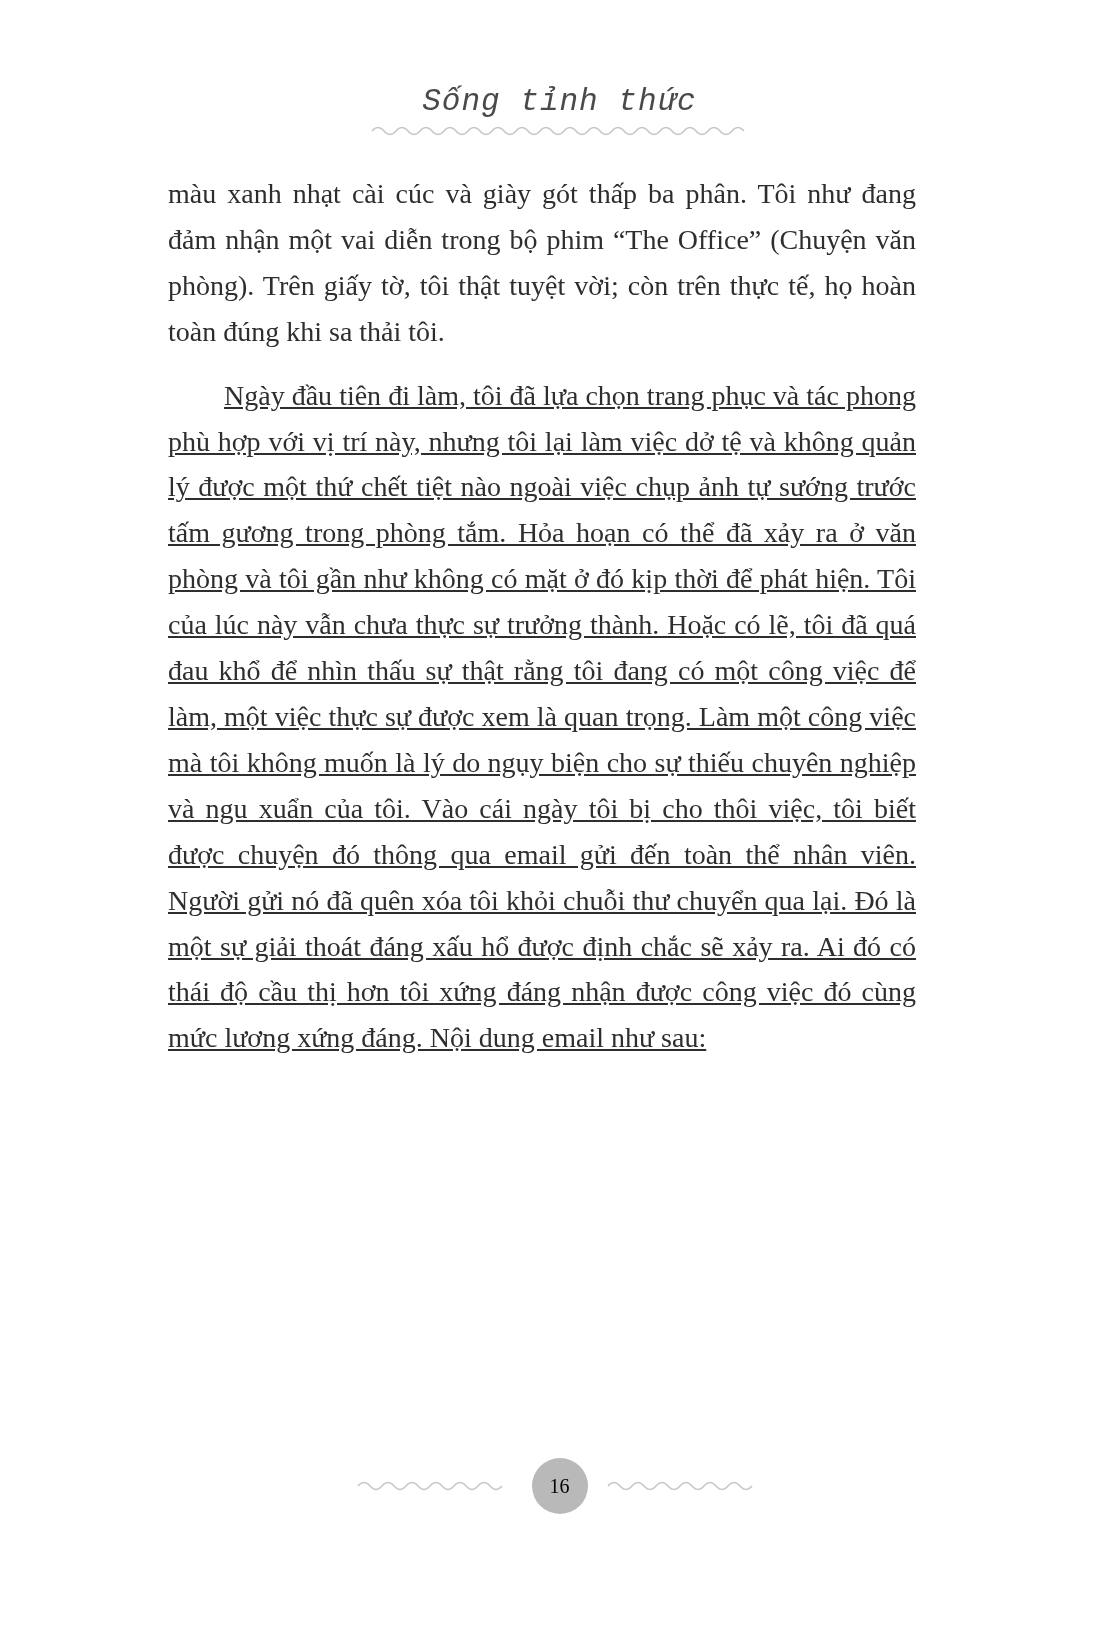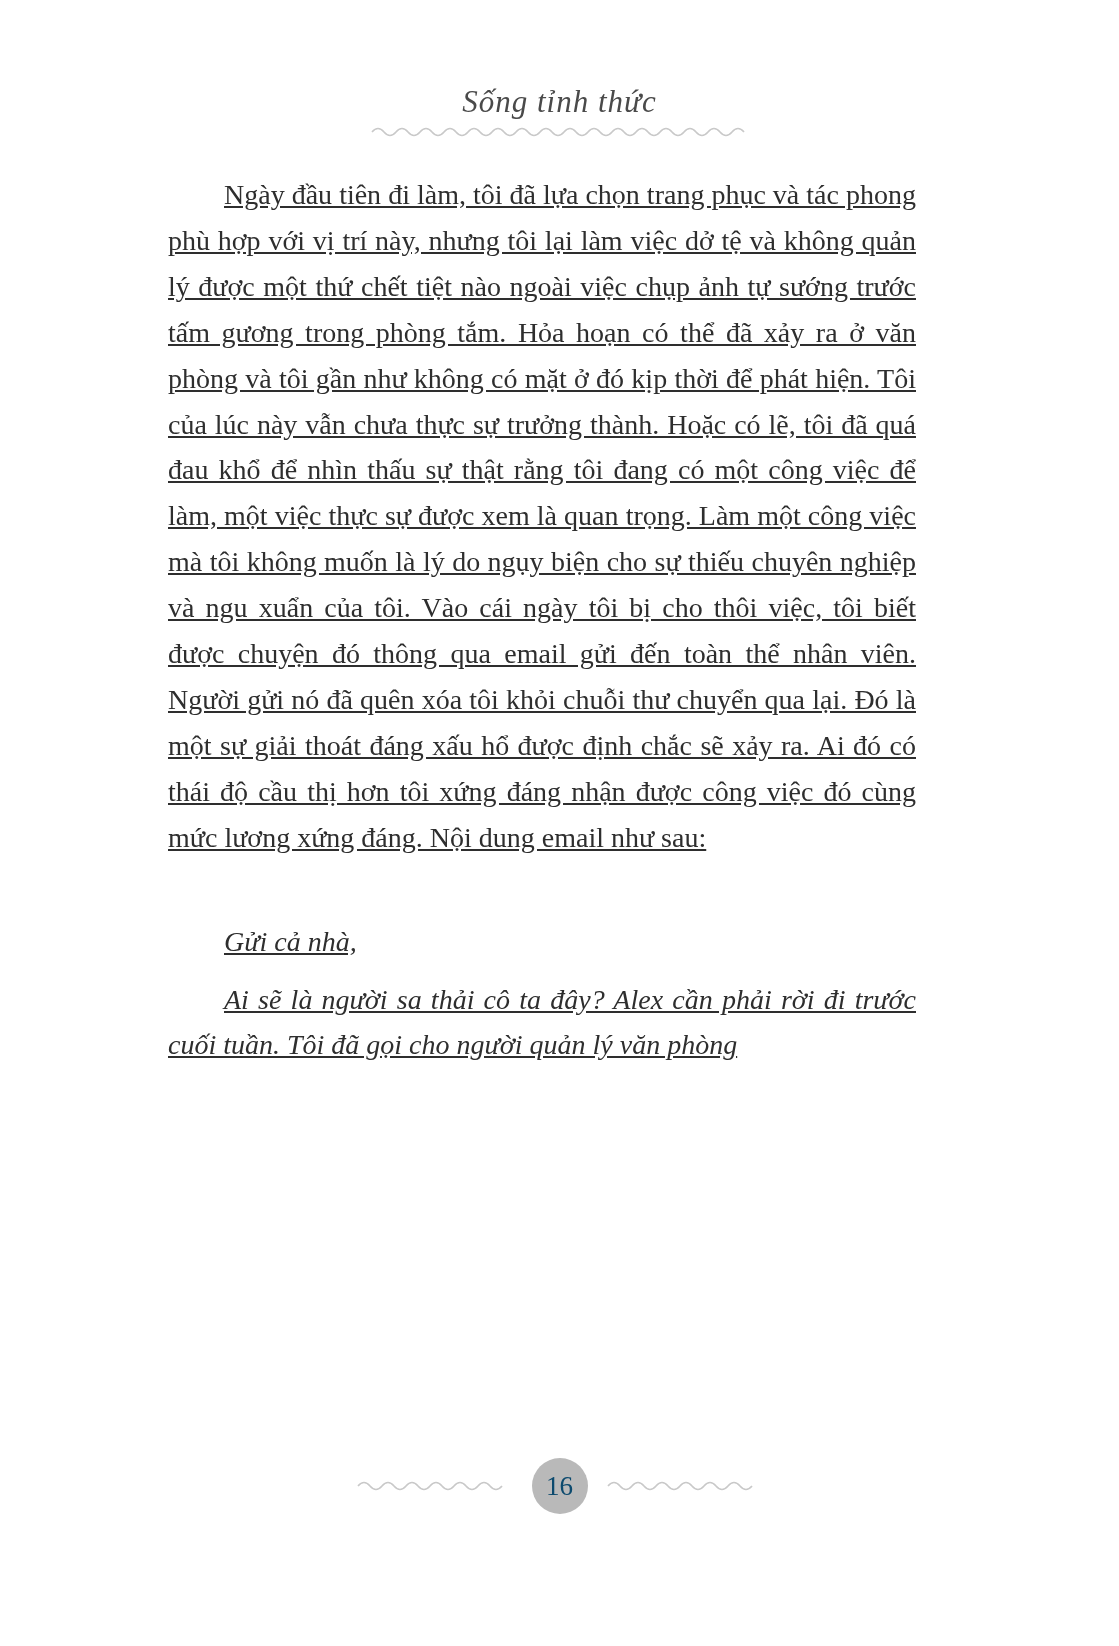--- a/index.html
+++ b/index.html
@@ -16,21 +16,21 @@
     color: #2e2e2e;
     overflow: hidden;
   }
   
   .page-header {
     padding-top: 84px;
     text-align: center;
   }
   .header-title {
     display: inline-block;
-    font-family: Liberation Serif, serif;
+    font-family: Liberation Mono, monospace;
     font-style: italic;
     font-size: 31px;
     letter-spacing: 1px;
     color: #4a4a4a;
   }
   .header-wave {
     display: block;
     margin: 6px auto 0 auto;
   }
   
@@ -67,22 +67,22 @@
     display: flex;
     align-items: center;
     justify-content: center;
     gap: 18px;
   }
   .page-number-badge {
     width: 56px;
     height: 56px;
     border-radius: 50%;
     background: #b9b9b9;
-    color: #0c4a6e;
-    font-size: 27px;
+    color: #000000;
+    font-size: 20px;
     display: flex;
     align-items: center;
     justify-content: center;
     font-family: "Liberation Serif", serif;
   }
   svg.wave path {
     stroke: #c9c9c9;
     stroke-width: 1.6;
     fill: none;
   }
@@ -93,26 +93,23 @@
 <div class="page">
 
   <header class="page-header">
     <span class="header-title">Sống tỉnh thức</span>
     <svg class="wave header-wave" width="380" height="12" viewBox="0 0 380 12">
       <path d="M2 6 q6 -7 12 0 t12 0 t12 0 t12 0 t12 0 t12 0 t12 0 t12 0 t12 0 t12 0 t12 0 t12 0 t12 0 t12 0 t12 0 t12 0 t12 0 t12 0 t12 0 t12 0 t12 0 t12 0 t12 0 t12 0 t12 0 t12 0 t12 0 t12 0 t12 0 t12 0 t12 0"></path>
     </svg>
   </header>
 
   <main class="page-body">
+    <p class="para">màu xanh nhạt cài cúc và giày gót thấp ba phân. Tôi như đang đảm nhận một vai diễn trong bộ phim “The Office” (Chuyện văn phòng). Trên giấy tờ, tôi thật tuyệt vời; còn trên thực tế, họ hoàn toàn đúng khi sa thải tôi.</p>
     <p class="para indent">Ngày đầu tiên đi làm, tôi đã lựa chọn trang phục và tác phong phù hợp với vị trí này, nhưng tôi lại làm việc dở tệ và không quản lý được một thứ chết tiệt nào ngoài việc chụp ảnh tự sướng trước tấm gương trong phòng tắm. Hỏa hoạn có thể đã xảy ra ở văn phòng và tôi gần như không có mặt ở đó kịp thời để phát hiện. Tôi của lúc này vẫn chưa thực sự trưởng thành. Hoặc có lẽ, tôi đã quá đau khổ để nhìn thấu sự thật rằng tôi đang có một công việc để làm, một việc thực sự được xem là quan trọng. Làm một công việc mà tôi không muốn là lý do ngụy biện cho sự thiếu chuyên nghiệp và ngu xuẩn của tôi. Vào cái ngày tôi bị cho thôi việc, tôi biết được chuyện đó thông qua email gửi đến toàn thể nhân viên. Người gửi nó đã quên xóa tôi khỏi chuỗi thư chuyển qua lại. Đó là một sự giải thoát đáng xấu hổ được định chắc sẽ xảy ra. Ai đó có thái độ cầu thị hơn tôi xứng đáng nhận được công việc đó cùng mức lương xứng đáng. Nội dung email như sau:</p>
 
-    <div class="letter">
-      <p class="para indent italic">Gửi cả nhà,</p>
-      <p class="para indent italic">Ai sẽ là người sa thải cô ta đây? Alex cần phải rời đi trước cuối tuần. Tôi đã gọi cho người quản lý văn phòng</p>
-    </div>
   </main>
 
   <footer class="page-footer">
     <svg class="wave" width="158" height="12" viewBox="0 0 158 12">
       <path d="M2 6 q6 -7 12 0 t12 0 t12 0 t12 0 t12 0 t12 0 t12 0 t12 0 t12 0 t12 0 t12 0 t12 0"></path>
     </svg>
     <div class="page-number-badge">
       <span>16</span>
     </div>
     <svg class="wave" width="158" height="12" viewBox="0 0 158 12">

